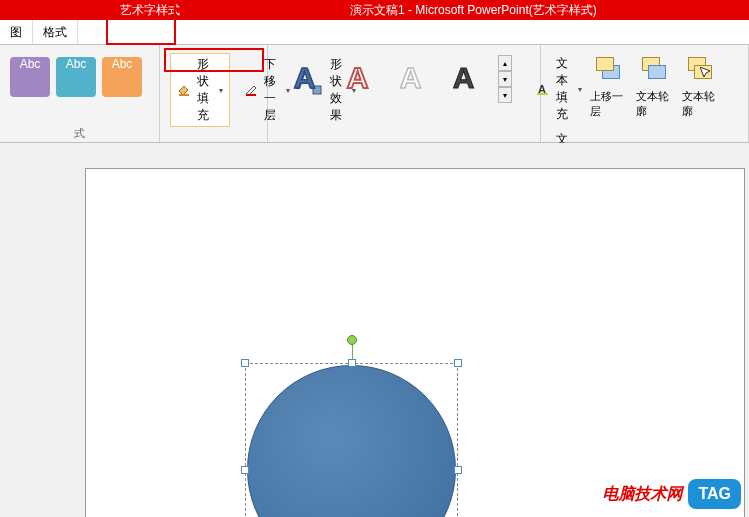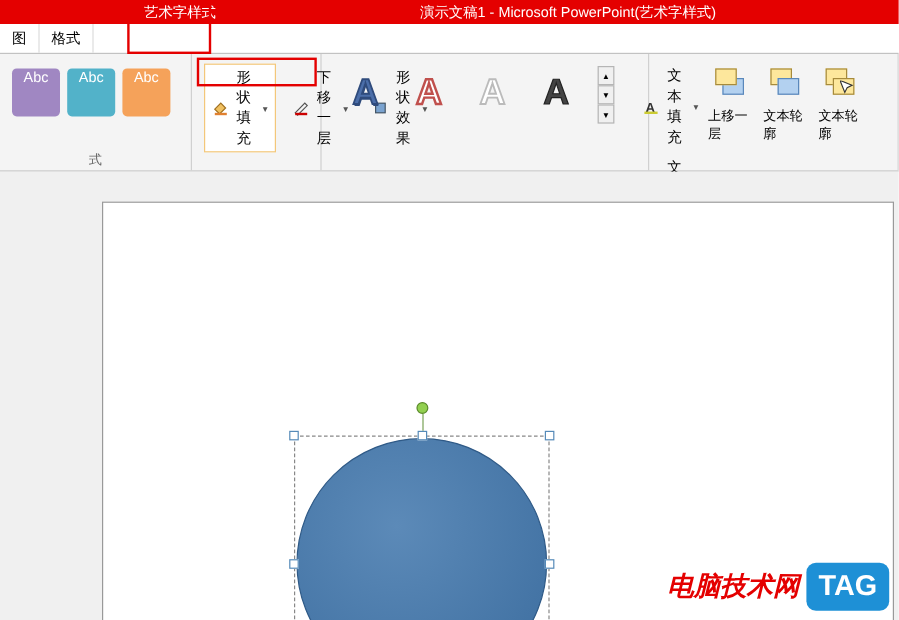--- a/index.html
+++ b/index.html
@@ -39,22 +39,22 @@
     .layer.b { background: #b3d1f0; border-color: #5a88bb; }
     .canvas { position: absolute; left: 0; top: 143px; right: 0; bottom: 0; background: #f0f0f0; }
     .slide { position: absolute; left: 85px; top: 25px; width: 660px; height: 500px; background: #fff; border: 1px solid #999; }
     .shape-sel { position: absolute; left: 245px; top: 220px; width: 213px; height: 213px; }
     .handle { position: absolute; width: 8px; height: 8px; background: #fff; border: 1px solid #558ab8; }
     .rot-handle { position: absolute; width: 10px; height: 10px; background: #92d050; border: 1px solid #5a8a2a; border-radius: 50%; left: 50%; top: -28px; margin-left: -5px; }
     .rot-line { position: absolute; left: 50%; top: -18px; width: 1px; height: 18px; background: #7aa357; }
     .sel-box { position: absolute; inset: 0; border: 1px dashed #888; }
     .circle { position: absolute; inset: 2px; border-radius: 50%; background: radial-gradient(circle at 40% 35%, #5c8ab8, #3b6c9e); border: 1px solid #2f5a87; }
     .watermark { position: absolute; right: 8px; bottom: 8px; display: flex; align-items: center; gap: 6px; }
-    .wm-text { font-size: 22px; font-weight: bold; color: #e40000; font-style: italic; }
-    .wm-tag { background: #1e90d6; color: #fff; font-size: 24px; font-weight: bold; padding: 6px 10px; border-radius: 8px; }
+    .wm-text { font-size: 16px; font-weight: bold; color: #e40000; font-style: italic; }
+    .wm-tag { background: #1e90d6; color: #fff; font-size: 16px; font-weight: bold; padding: 6px 10px; border-radius: 8px; }
     .group1 { width: 160px; }
     .group-shape-opt { width: 108px; }
     .group-wa { flex: 1; min-width: 0; }
     .group-arrange { width: 208px; }
   </style>
 </head>
 <body>
 
 <div class="titlebar">
   <div class="titlebar-tool-tab">

